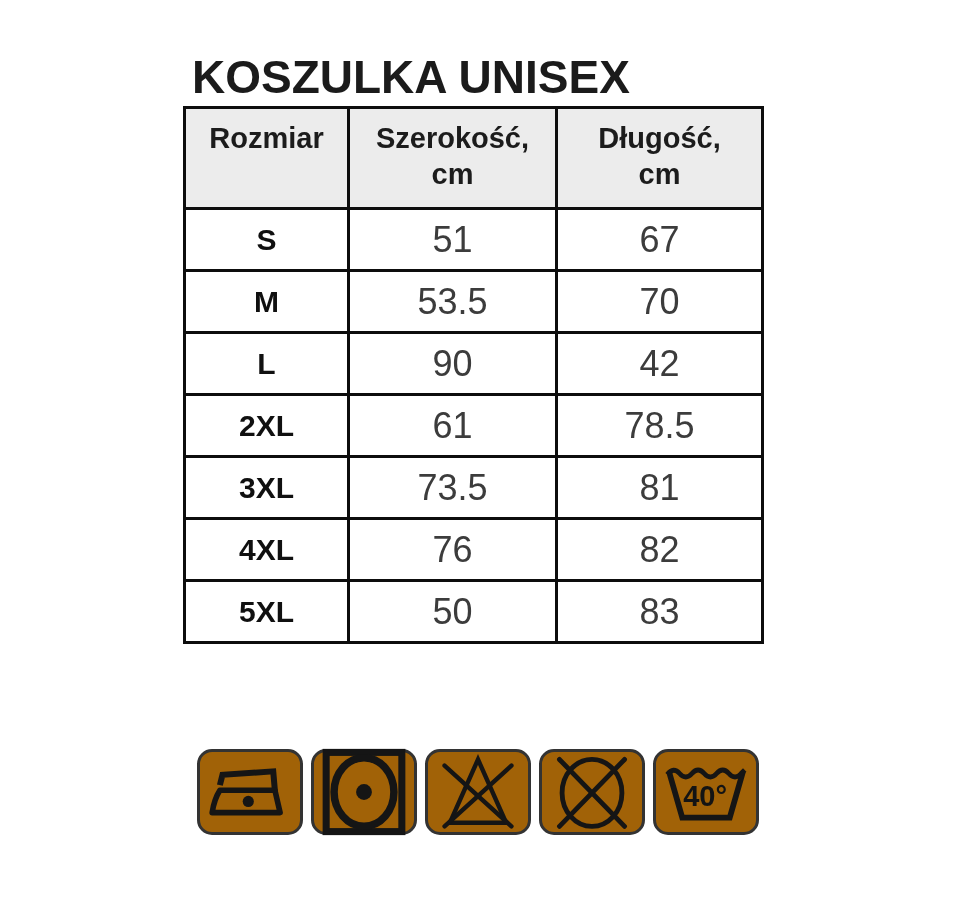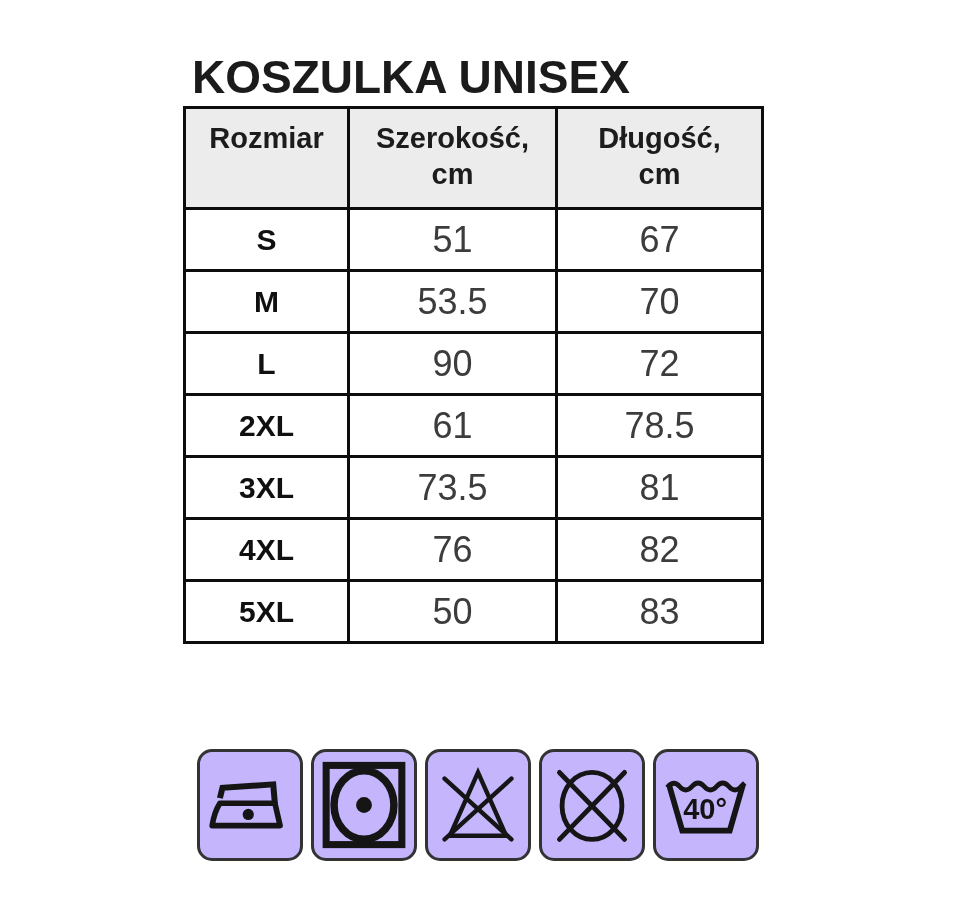--- a/index.html
+++ b/index.html
@@ -26,22 +26,22 @@
   }
   .hl { display:block; min-height:36px; }
   table.size-table td { height:59px; vertical-align:middle; }
   td.size-cell { font-size:30px; font-weight:bold; color:#101010; }
   td.num-cell  { font-size:36px; font-weight:normal; color:#3c3c3c; }
   .care-row {
     position:absolute; left:197px; top:749px;
     display:flex; gap:8px;
   }
   .care-tile {
-    box-sizing:border-box; width:106px; height:112px;
-    border:3px solid #333333; border-radius:15px; background:#c4b5fd;
+    box-sizing:border-box; width:106px; height:86px;
+    border:3px solid #333333; border-radius:15px; background:#a16207;
     display:flex; align-items:center; justify-content:center;
   }
   .care-tile svg { display:block; }
   .stroke { fill:none; stroke:#151515; }
   .fill   { fill:#151515; stroke:none; }
   .deg-text { font-family:"Liberation Sans", sans-serif; font-weight:bold; fill:#141414; }
 </style>
 </head>
 <body>
 
@@ -78,21 +78,21 @@
         <td class="num-cell">67</td>
       </tr>
       <tr>
         <td class="size-cell">M</td>
         <td class="num-cell">53.5</td>
         <td class="num-cell">70</td>
       </tr>
       <tr>
         <td class="size-cell">L</td>
         <td class="num-cell">90</td>
-        <td class="num-cell">72</td>
+        <td class="num-cell">42</td>
       </tr>
       <tr>
         <td class="size-cell">2XL</td>
         <td class="num-cell">61</td>
         <td class="num-cell">78.5</td>
       </tr>
       <tr>
         <td class="size-cell">3XL</td>
         <td class="num-cell">73.5</td>
         <td class="num-cell">81</td>

